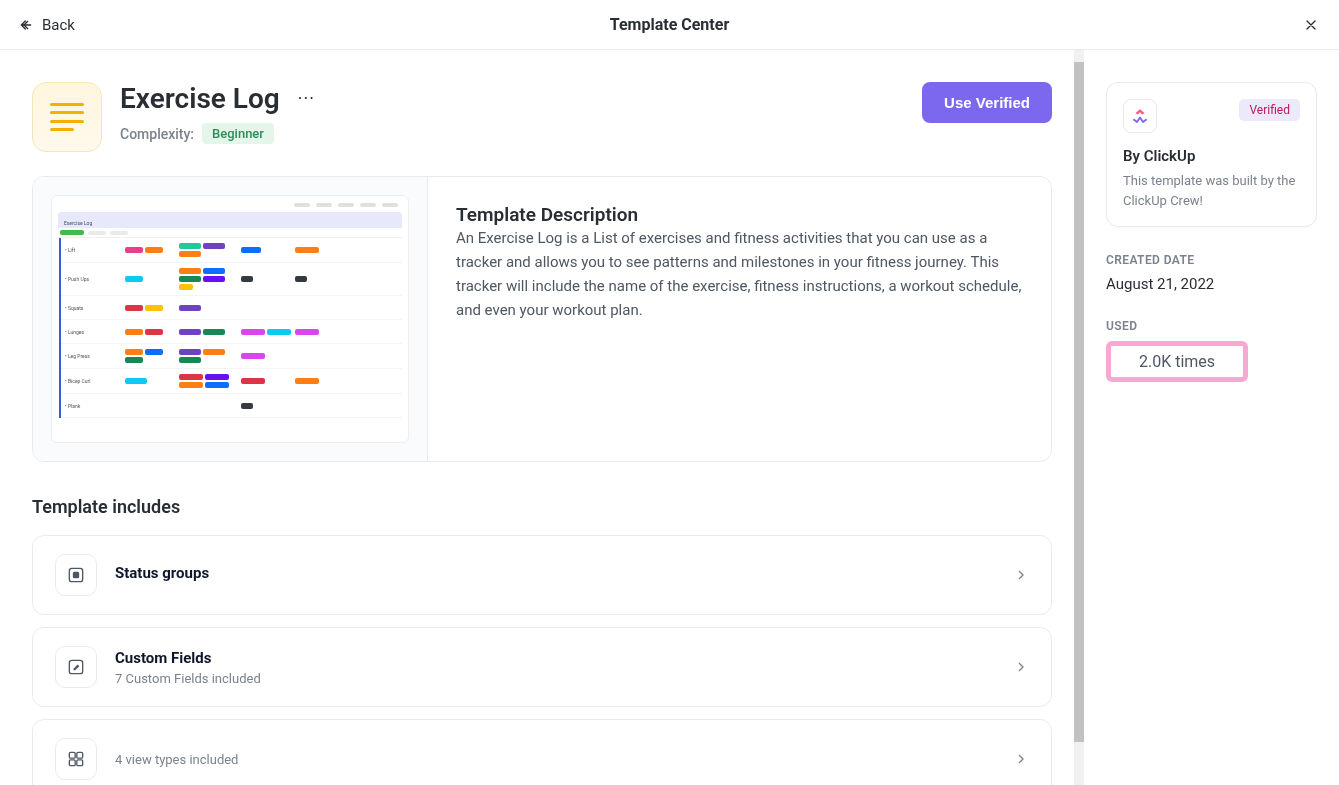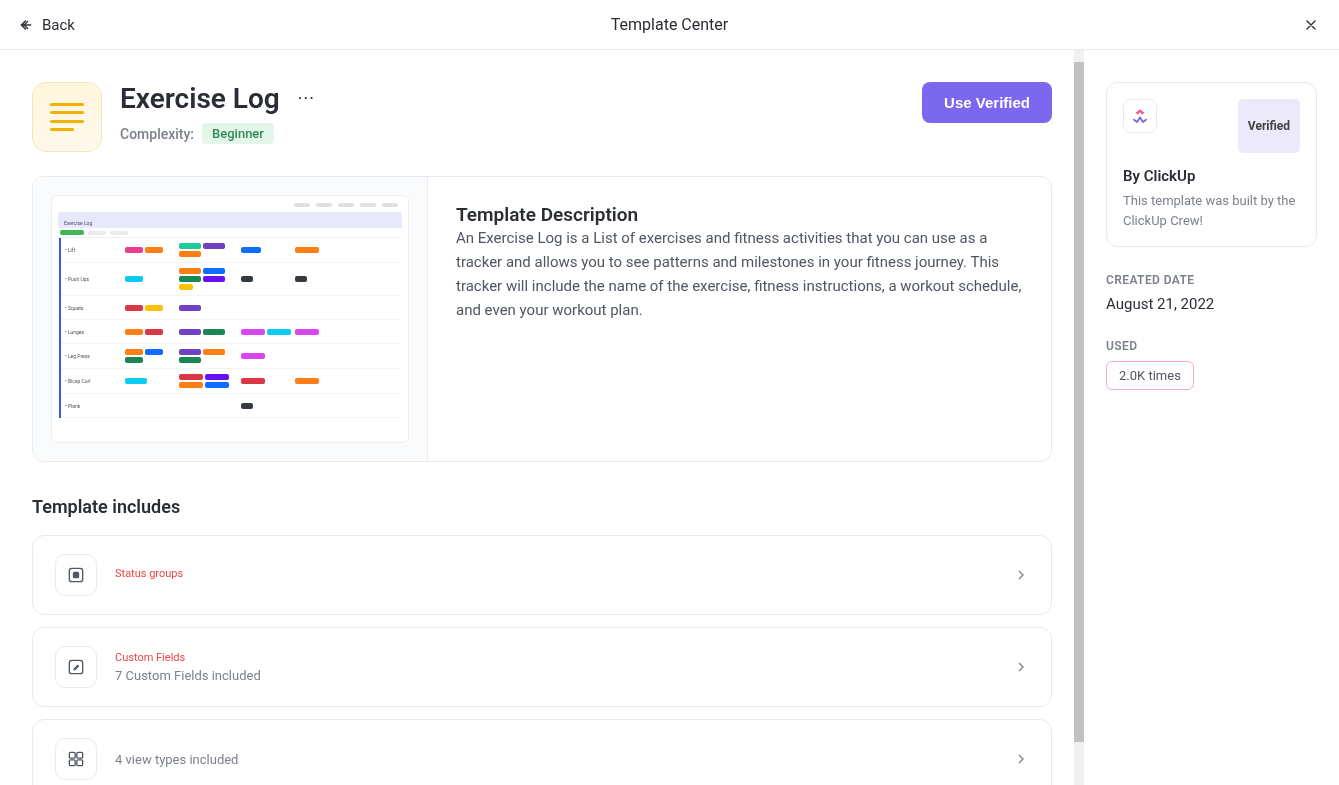--- a/index.html
+++ b/index.html
@@ -28,21 +28,21 @@
       cursor: pointer;
       color: #292d34;
       font-size: 15px;
     }
     .back-btn svg { width: 16px; height: 16px; }
     .top-title {
       position: absolute;
       left: 50%;
       transform: translateX(-50%);
       font-size: 16px;
-      font-weight: 400;
+      font-weight: 700;
       color: #292d34;
     }
     .close-btn {
       cursor: pointer;
       width: 20px;
       height: 20px;
       display:flex; align-items:center; justify-content:center;
     }
     .close-btn svg { width: 16px; height: 16px; stroke: #292d34; }
     .body-wrap {
@@ -235,21 +235,21 @@
       border-radius:10px;
       border:1px solid #e8eaed;
       display:flex;
       align-items:center;
       justify-content:center;
       margin-right:18px;
       flex-shrink:0;
     }
     .include-icon-box svg { width:20px; height:20px; stroke:#4f5762; fill:none; stroke-width:1.6; }
     .include-text { flex:1; }
-    .include-title { font-size:11px; font-weight:400; color:#ef4444; margin-bottom:4px; }
+    .include-title { font-size:15px; font-weight:700; color:#0f172a; margin-bottom:4px; }
     .include-sub { font-size:13px; color:#7c828d; }
     .chevron { width:16px; height:16px; }
     .chevron svg { width:100%; height:100%; stroke:#7c828d; fill:none; stroke-width:2; }
     
     .verified-card {
       border:1px solid #e8eaed;
       border-radius:12px;
       padding:16px;
       margin-bottom:26px;
       background:#fff;
@@ -265,36 +265,36 @@
       width:34px;
       height:34px;
       border:1px solid #e8eaed;
       border-radius:8px;
       display:flex;
       align-items:center;
       justify-content:center;
     }
     .verified-badge {
       background:#ece9fb;
-      color:#404040;
+      color:#be185d;
       font-size:12px;
-      font-weight:700;
-      padding:20px 10px;
+      font-weight:400;
+      padding:4px 10px;
       border-radius:5px;
     }
     .by-line { font-size:15px; font-weight:600; color:#292d34; margin-bottom:6px; }
     .by-desc { font-size:13px; color:#7c828d; line-height:1.5; }
     .meta-label { font-size:12px; font-weight:600; color:#7c828d; letter-spacing:0.4px; margin-bottom:8px; }
     .meta-value { font-size:15px; color:#292d34; margin-bottom:26px; }
     .used-pill {
       display:inline-block;
-      border:1px solid #f9a8d4;
+      border:5px solid #f9a8d4;
       border-radius:6px;
-      padding:6px 12px;
-      font-size:13px;
+      padding:6px 28px;
+      font-size:16px;
       color:#4f5762;
     }
   </style>
 </head>
 <body>
 
 <div class="topbar">
   <div class="back-btn">
     <svg viewBox="0 0 24 24" fill="none" stroke="#292d34" stroke-width="2">
         <path d="M15 6l-6 6 6 6"></path>

